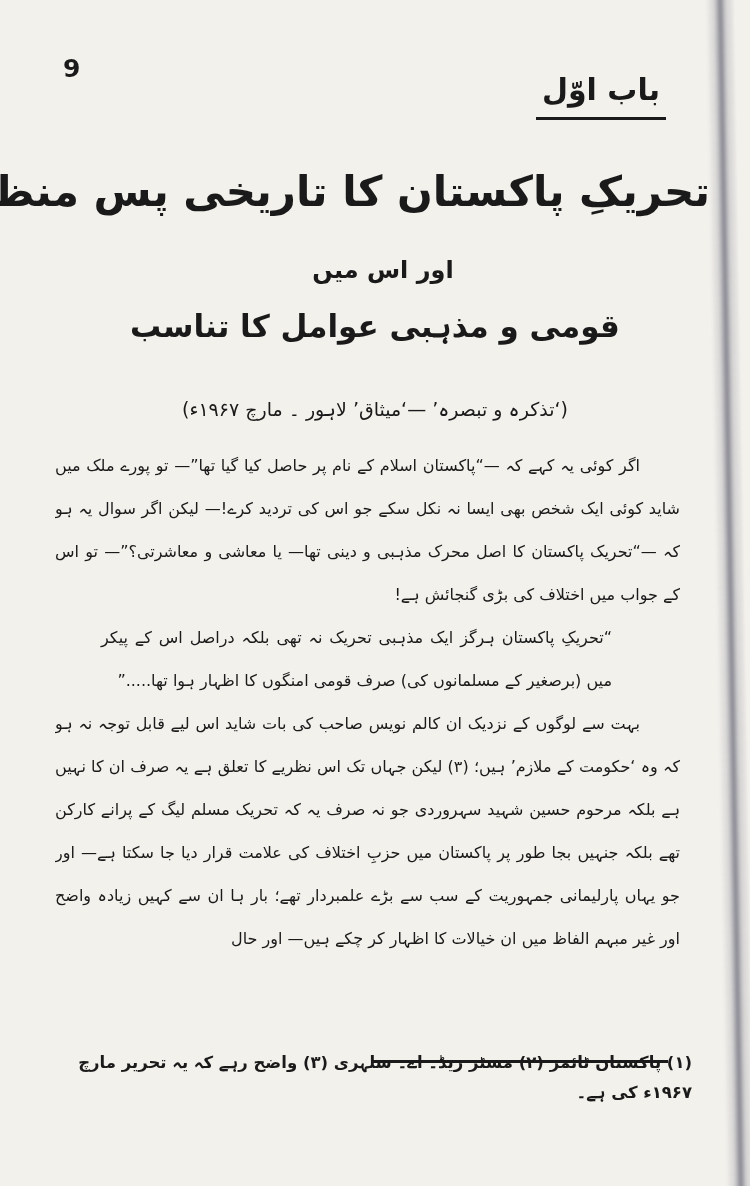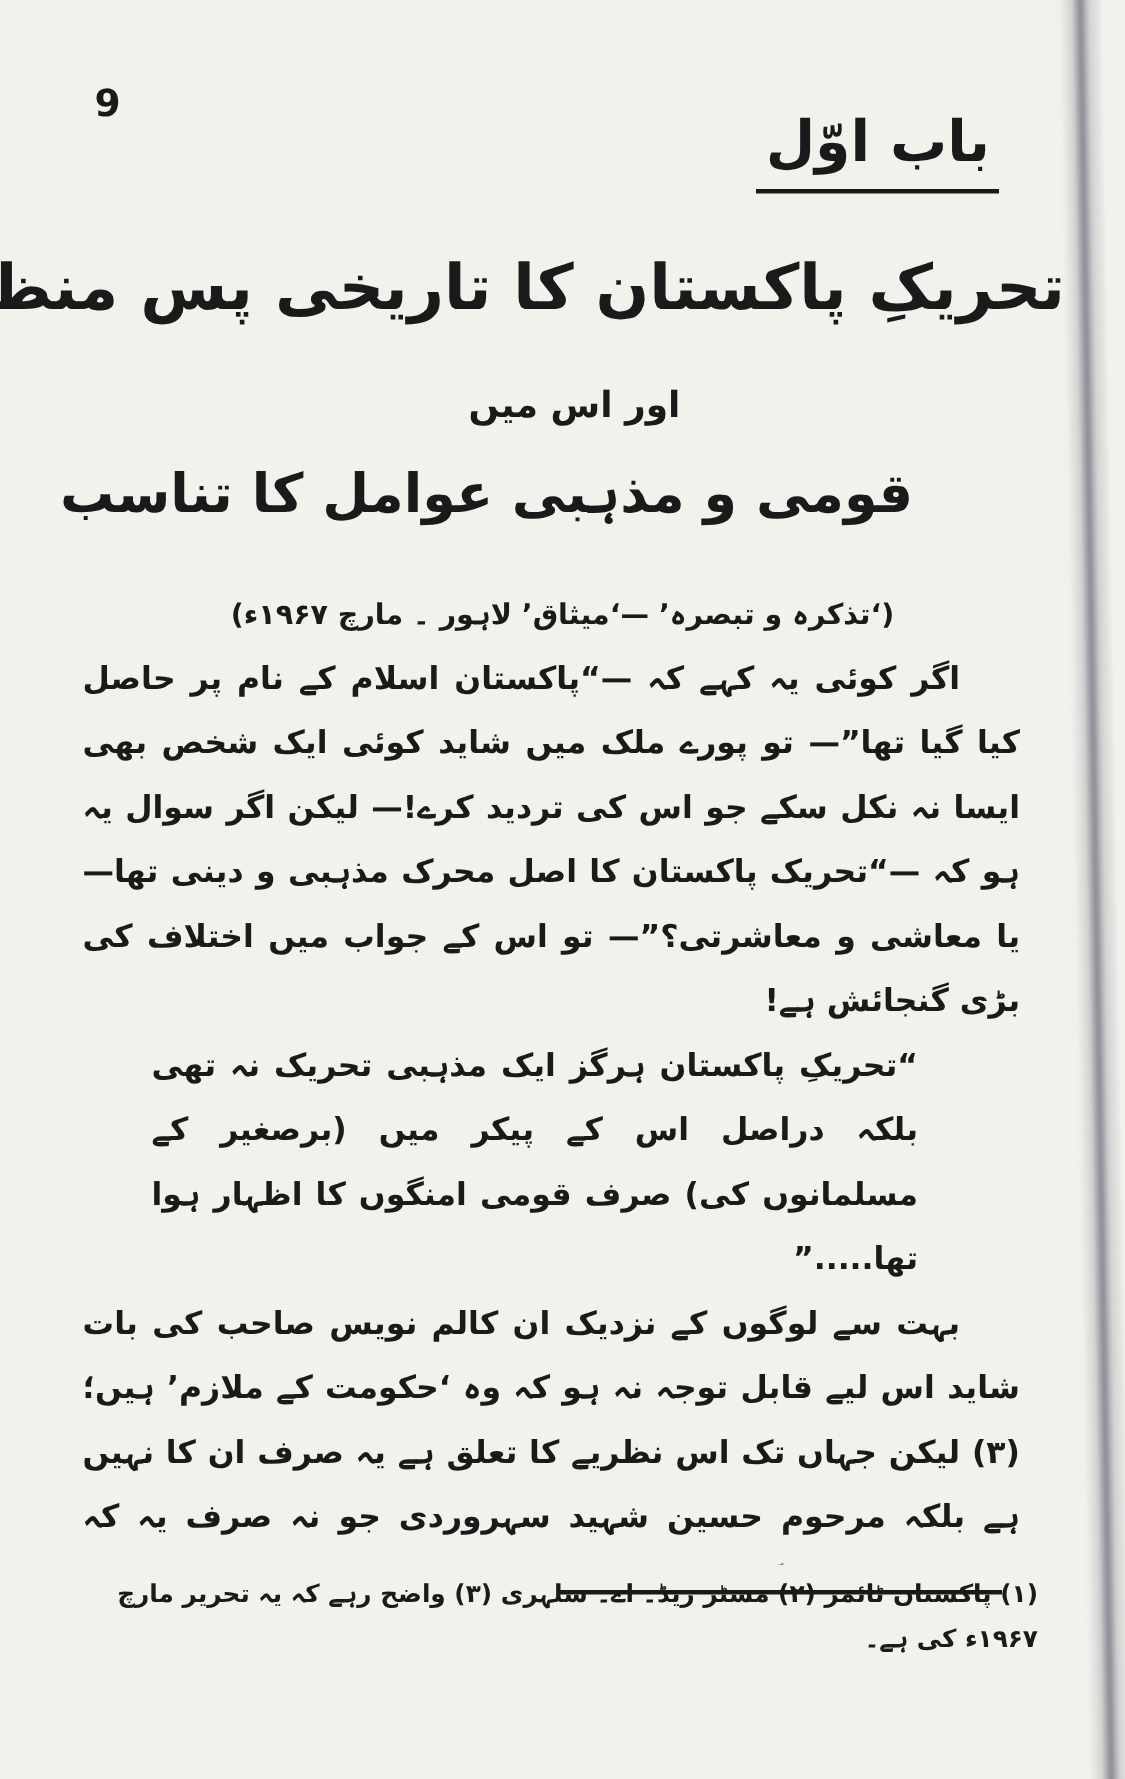--- a/index.html
+++ b/index.html
@@ -29,21 +29,21 @@
     font-size:25px;
     font-weight:bold;
     letter-spacing:1px;
     direction:ltr;
   }
   
   .chapter-label{
     position:absolute;
     top:72px; right:84px;
     direction:rtl;
-    font-size:38px;
+    font-size:30px;
     font-weight:bold;
     padding:0 6px 10px 6px;
     border-bottom:3px solid var(--ink);
   }
   .main-title{
     position:absolute;
     top:158px; left:40px; right:40px;
     direction:rtl;
     text-align:center;
     font-size:42px;
@@ -56,41 +56,41 @@
     top:256px; left:56px; right:40px;
     direction:rtl;
     text-align:center;
     font-size:24px;
     font-weight:bold;
   }
   .secondary-title{
     position:absolute;
     top:308px; left:40px; right:40px;
     direction:rtl;
-    text-align:left;
-    font-size:36px;
+    text-align:center;
+    font-size:31px;
     font-weight:bold;
     white-space:nowrap;
   }
   .citation{
     position:absolute;
     top:398px; left:40px; right:40px;
     direction:rtl;
     text-align:center;
     font-size:19px;
-    font-weight:bold;
+    font-weight:normal;
   }
   .body-text{
     position:absolute;
-    top:431px; right:70px; left:55px;
+    top:444px; right:70px; left:55px;
     height:612px;
     overflow:hidden;
     direction:rtl;
-    font-size:21px;
-    font-weight:bold;
+    font-size:16px;
+    font-weight:normal;
     line-height:43px;
     text-align:justify;
   }
   .body-text p{
     text-indent:40px;
     margin:0;
   }
   .body-text blockquote{
     margin:0 68px 0 46px;
     text-indent:0;

